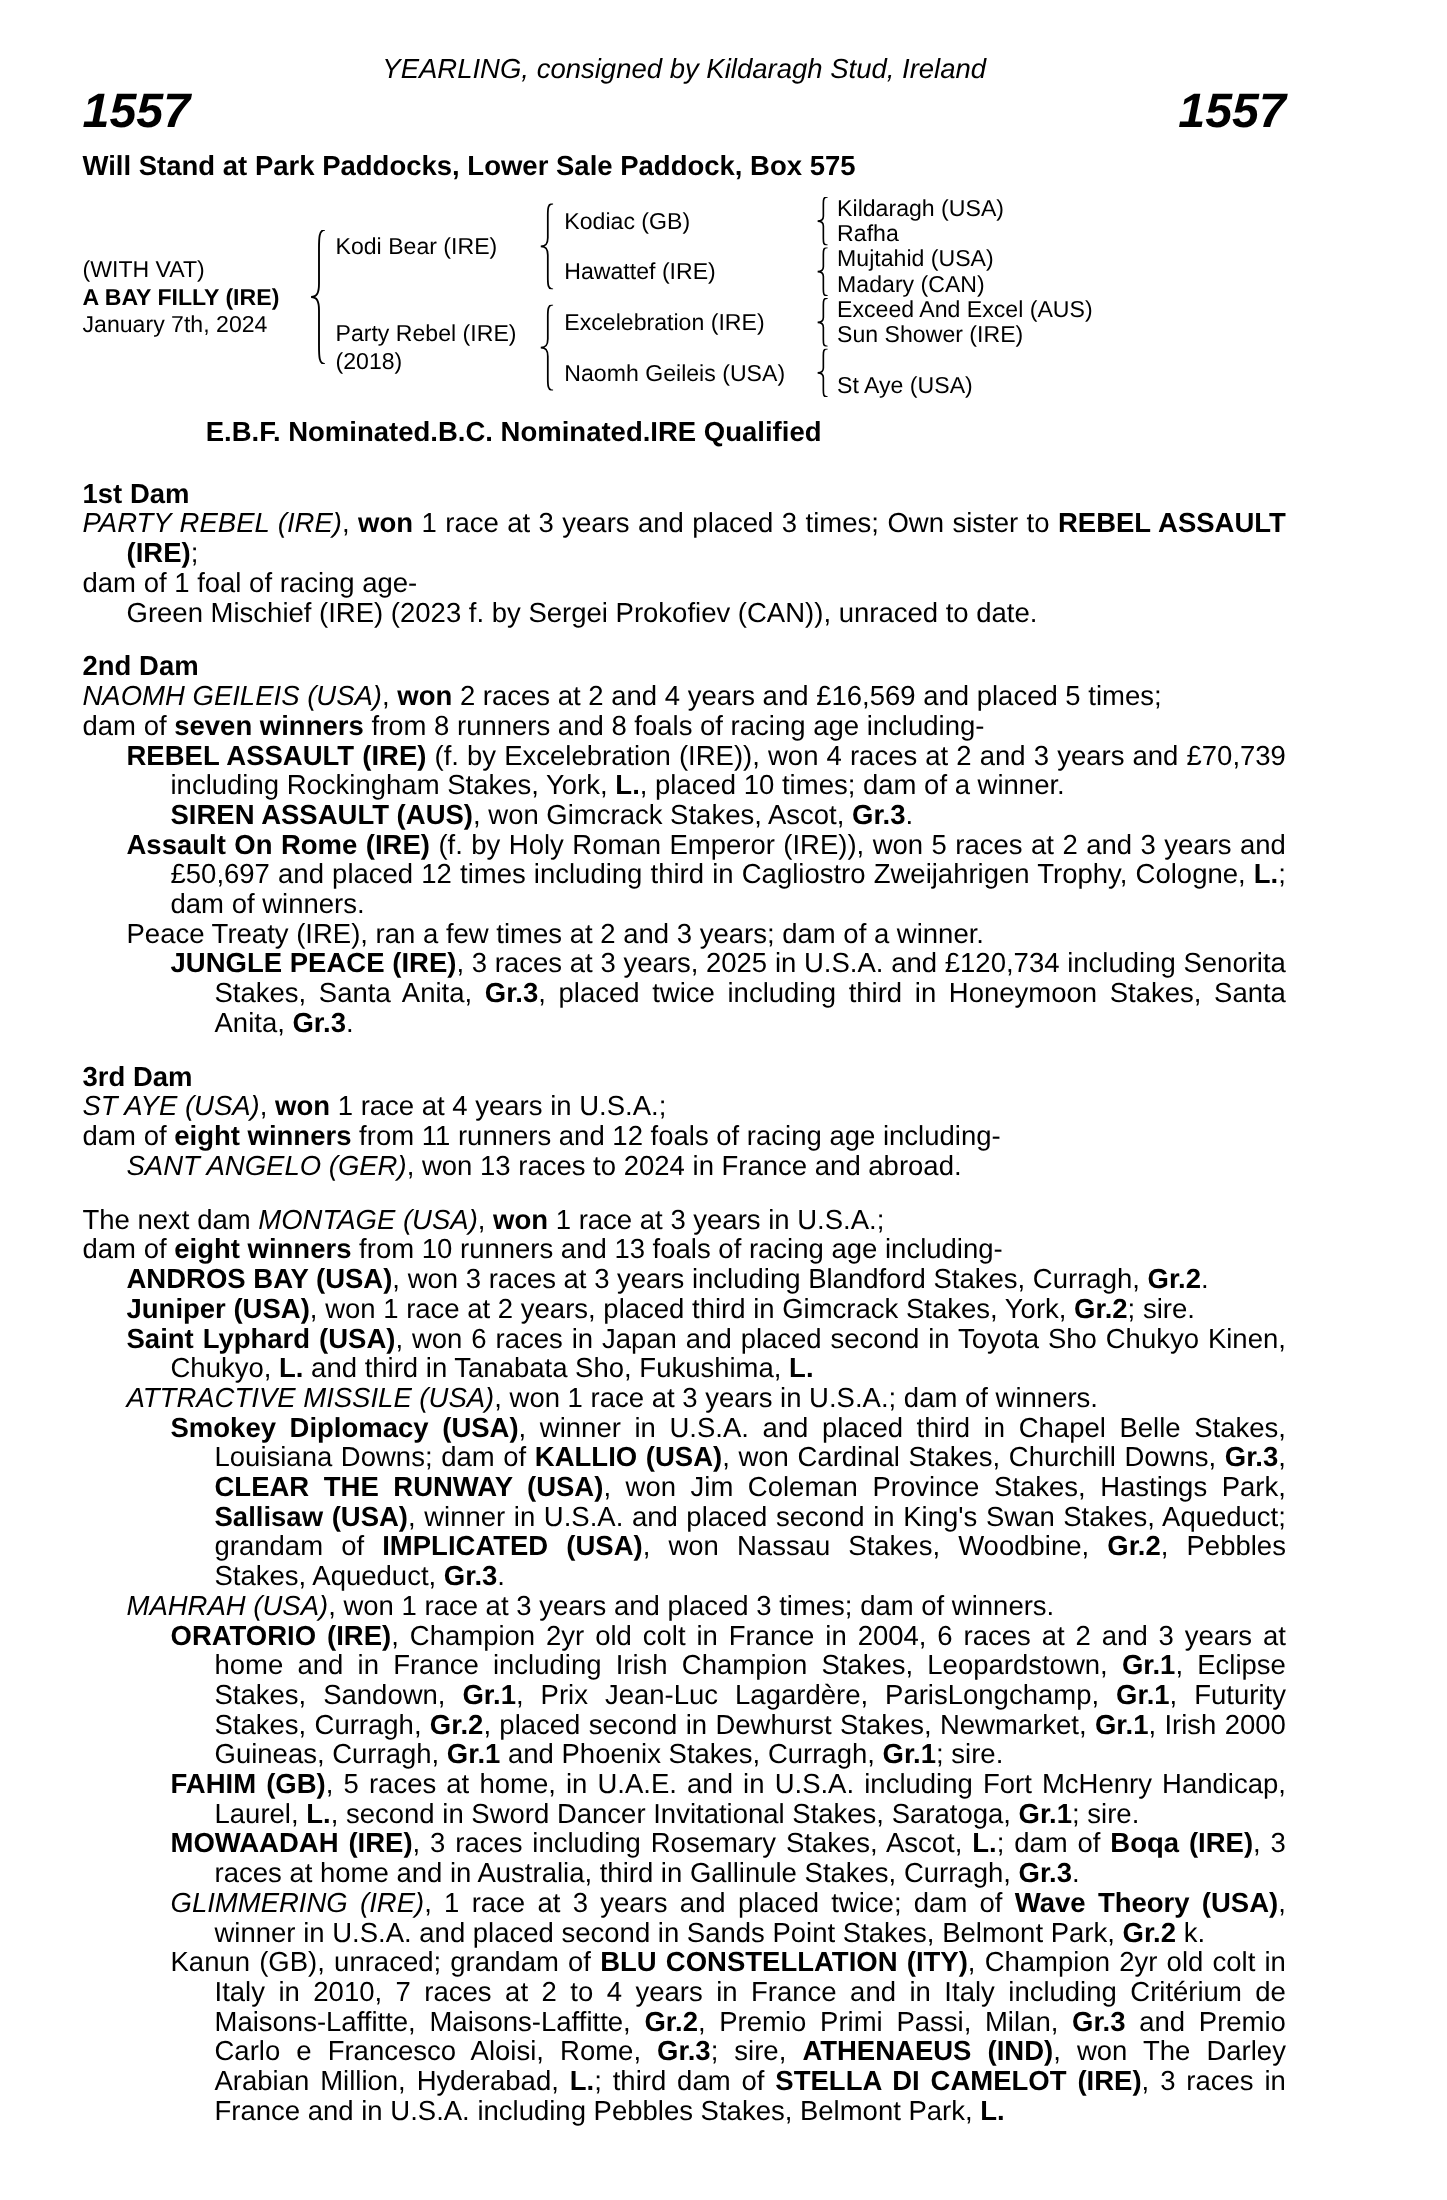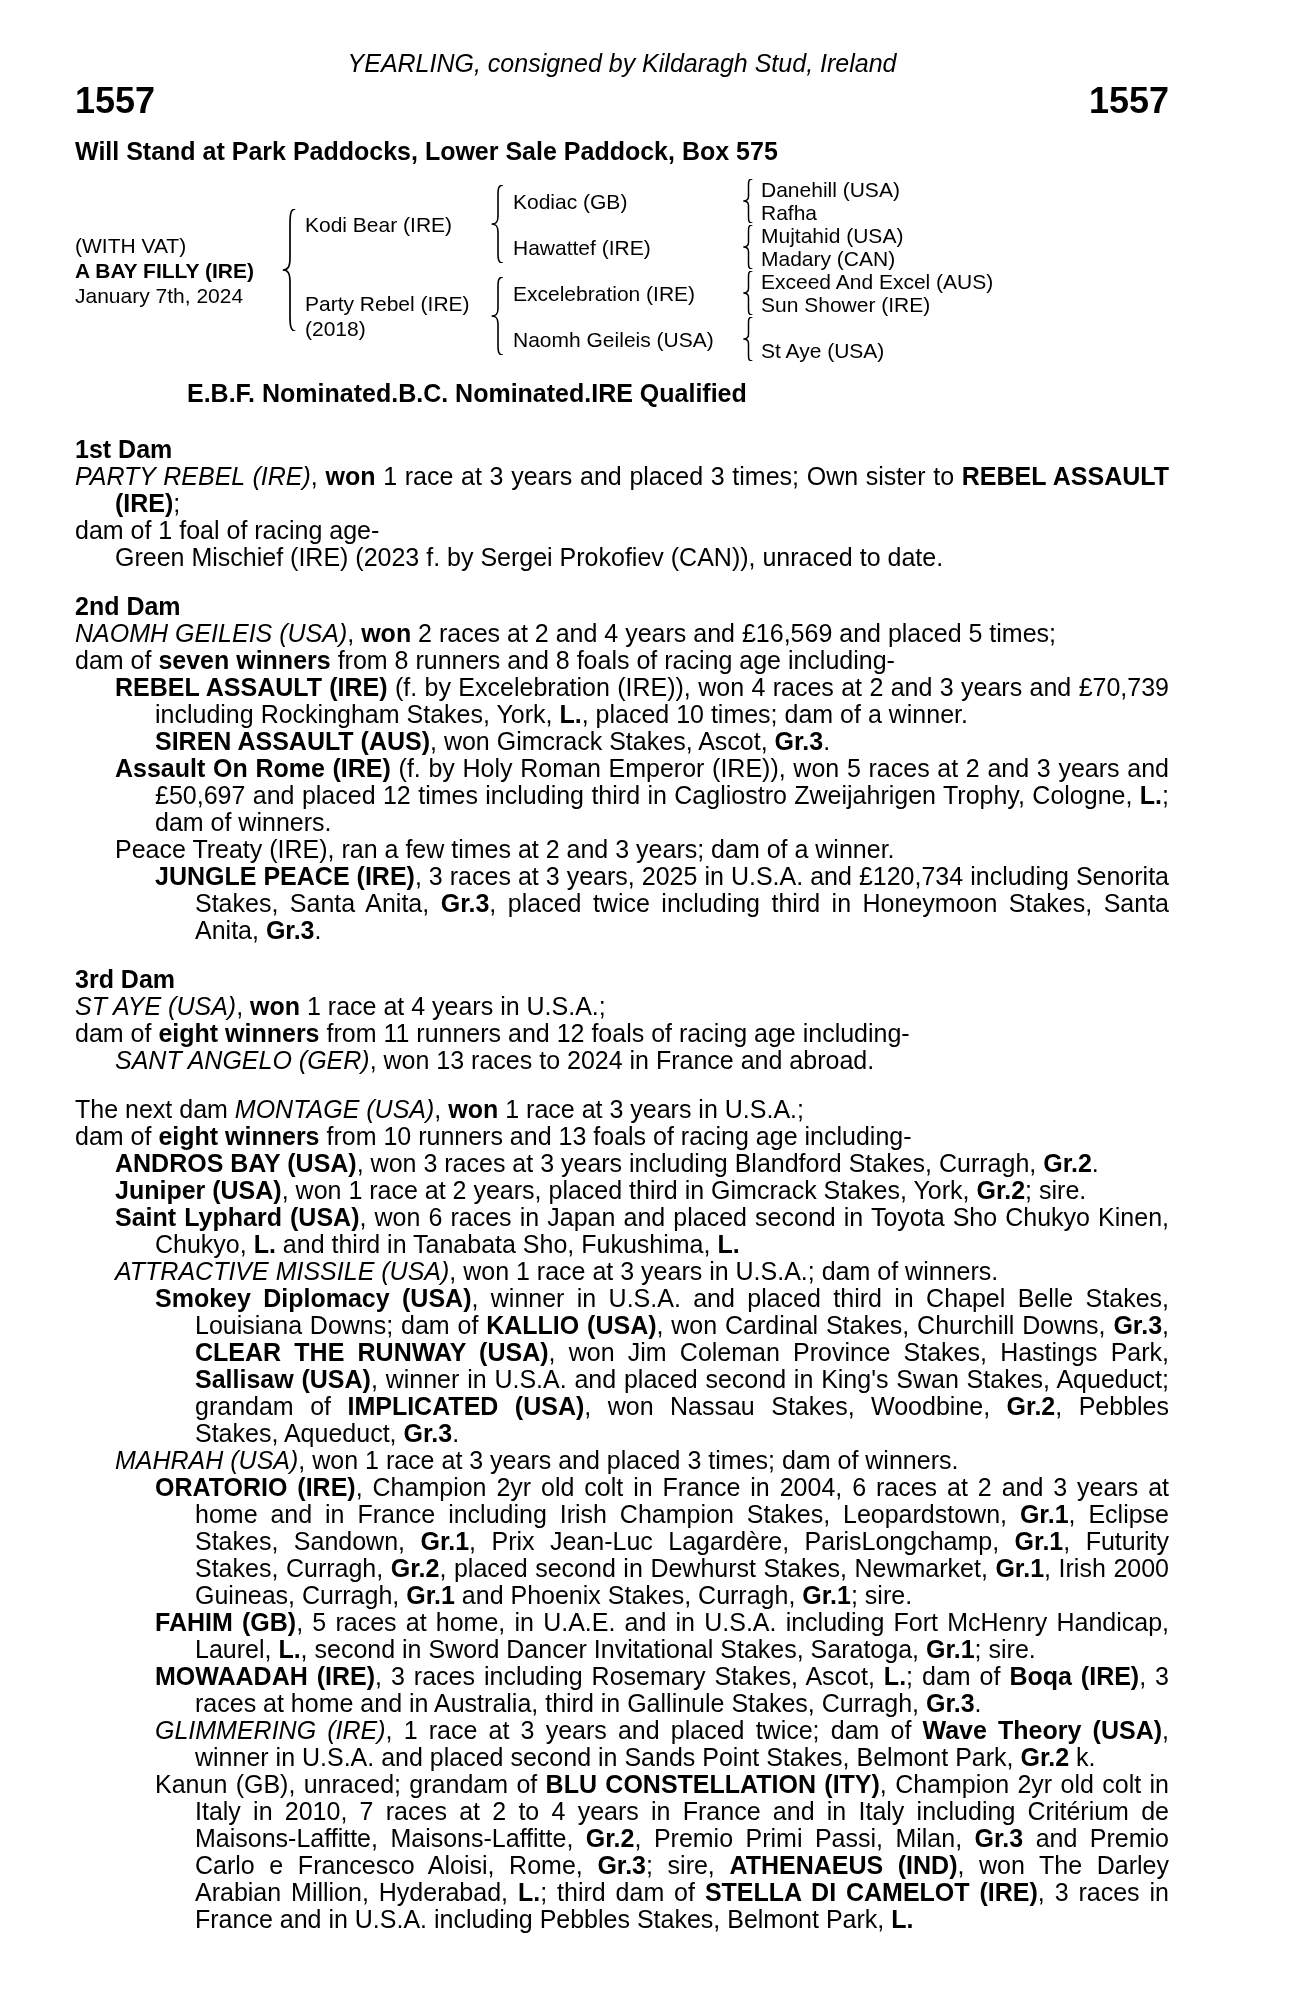--- a/index.html
+++ b/index.html
@@ -2,21 +2,21 @@
 <html><head>
 <meta charset="utf-8">
 <title>Sale Catalogue Lot 1557</title>
 <style>
   html,body{margin:0;padding:0;background:#fff;color:#000;}
   body{width:1315px;min-height:2000px;font-family:"Liberation Sans",sans-serif;}
   .page{padding:48px 75px 40px 75px;box-sizing:border-box;width:1244px;}
 
   .consignor{text-align:center;font-style:italic;font-size:25px;line-height:30px;}
   .lot-row{display:flex;justify-content:space-between;align-items:flex-start;margin-top:0px;}
-  .lot-num{font-weight:bold;font-size:36px;line-height:46px;}
+  .lot-num{font-weight:bold;font-size:44px;line-height:46px;font-style:italic;}
   .stand-line{font-weight:bold;font-size:25px;margin-top:12px;line-height:30px;}
 
   
   .ped{display:grid;grid-template-columns:200px 30px 178px 30px 222px 26px 1fr;
        grid-auto-rows:23px;margin-top:12px;font-size:21px;}
   .pcell{display:flex;flex-direction:column;justify-content:center;white-space:nowrap;line-height:25px;}
   .ggcell{display:flex;align-items:center;white-space:nowrap;}
   .horse{grid-area:1/1/9/2;}
   .sirecell{grid-area:1/3/5/4;}
   .damcell{grid-area:5/3/9/4;}
@@ -111,21 +111,21 @@
       <svg viewBox="0 0 20 100" preserveAspectRatio="none" aria-hidden="true">
           <path d="M16 0 C10 0 10 6 10 14 L10 40 C10 47 8 50 2 50 C8 50 10 53 10 60 L10 86 C10 94 10 100 16 100" fill="none" stroke="#000" stroke-width="1.5" vector-effect="non-scaling-stroke"></path>
         </svg>
     </div>
     <div class="brace br-g4">
       <svg viewBox="0 0 20 100" preserveAspectRatio="none" aria-hidden="true">
           <path d="M16 0 C10 0 10 6 10 14 L10 40 C10 47 8 50 2 50 C8 50 10 53 10 60 L10 86 C10 94 10 100 16 100" fill="none" stroke="#000" stroke-width="1.5" vector-effect="non-scaling-stroke"></path>
         </svg>
     </div>
 
-    <div class="ggcell gg1">Danehill (USA)</div>
+    <div class="ggcell gg1">Kildaragh (USA)</div>
     <div class="ggcell gg2">Rafha</div>
     <div class="ggcell gg3">Mujtahid (USA)</div>
     <div class="ggcell gg4">Madary (CAN)</div>
     <div class="ggcell gg5">Exceed And Excel (AUS)</div>
     <div class="ggcell gg6">Sun Shower (IRE)</div>
     <div class="ggcell gg8">St Aye (USA)</div>
   </div>
 
   <div class="nominations">
     <span>E.B.F. Nominated.</span>

